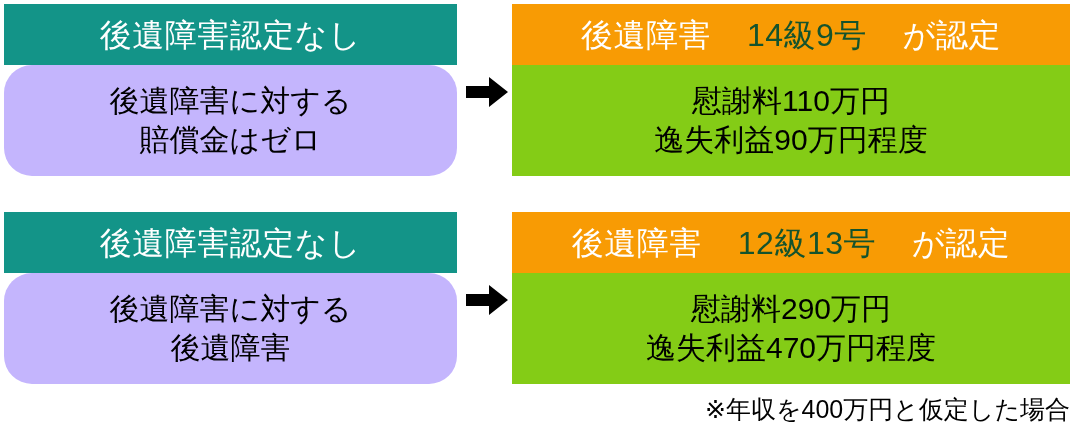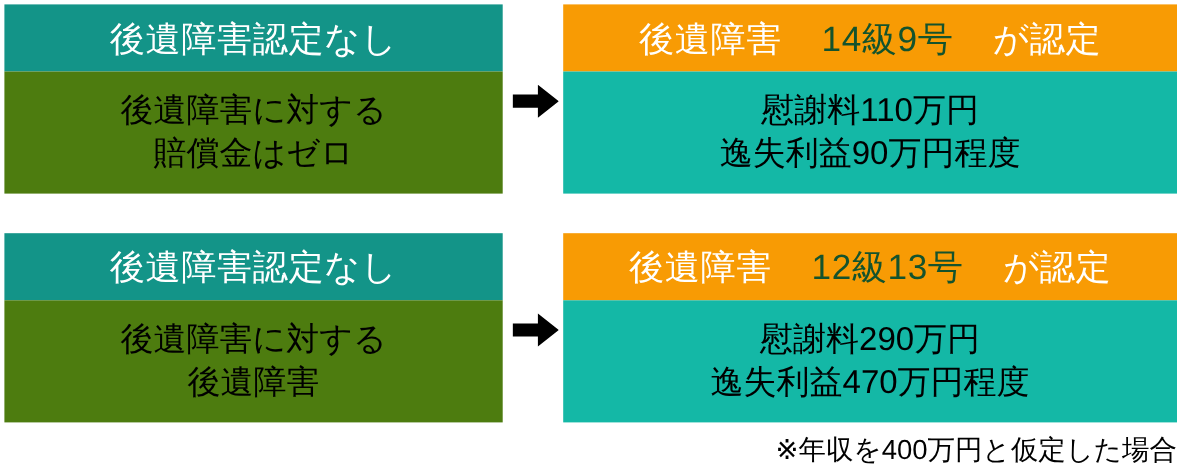--- a/index.html
+++ b/index.html
@@ -73,22 +73,22 @@
     display: flex;
     flex-direction: column;
     align-items: center;
     justify-content: center;
     color: #000000;
     font-size: 30px;
     line-height: 1.28;
     text-align: center;
     white-space: nowrap;
   }
-  .panel-before .panel-body { background: #4d7c0f; }
-  .panel-after  .panel-body { background: #14b8a6; }
+  .panel-before .panel-body { background: #c4b5fd; border-radius: 28px; }
+  .panel-after  .panel-body { background: #84cc16; }
 
   .panel-body .line { display: block; }
 
   .hl-yellow { color: #14532d; }
 
   
   .arrow {
     position: absolute;
     left: 466px;
     top: 72px;

